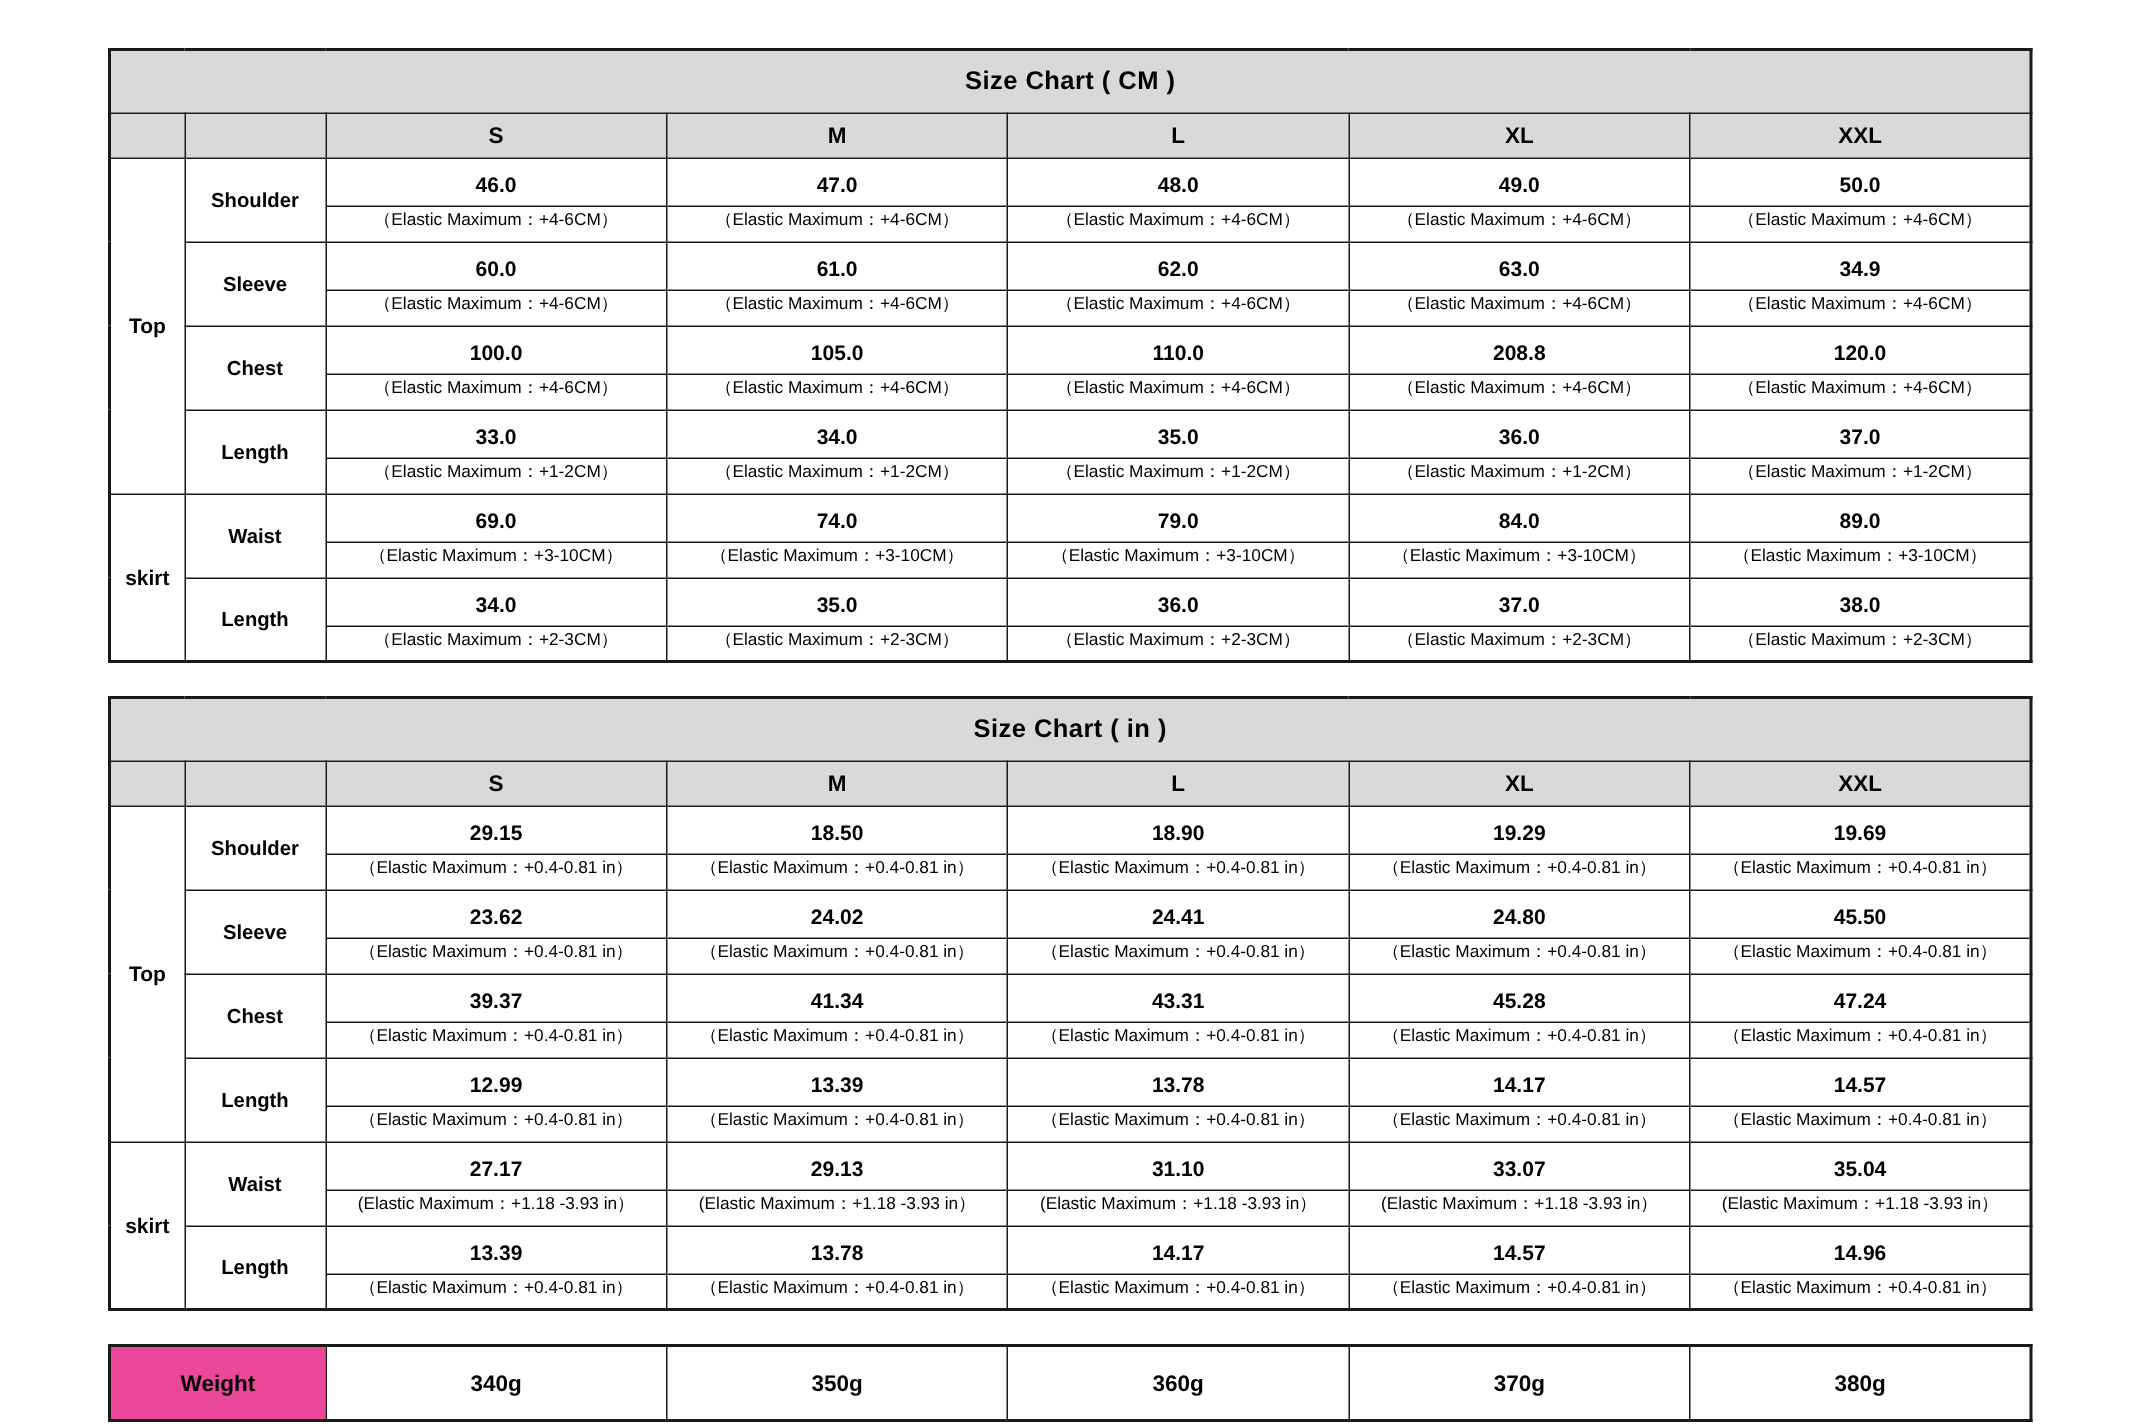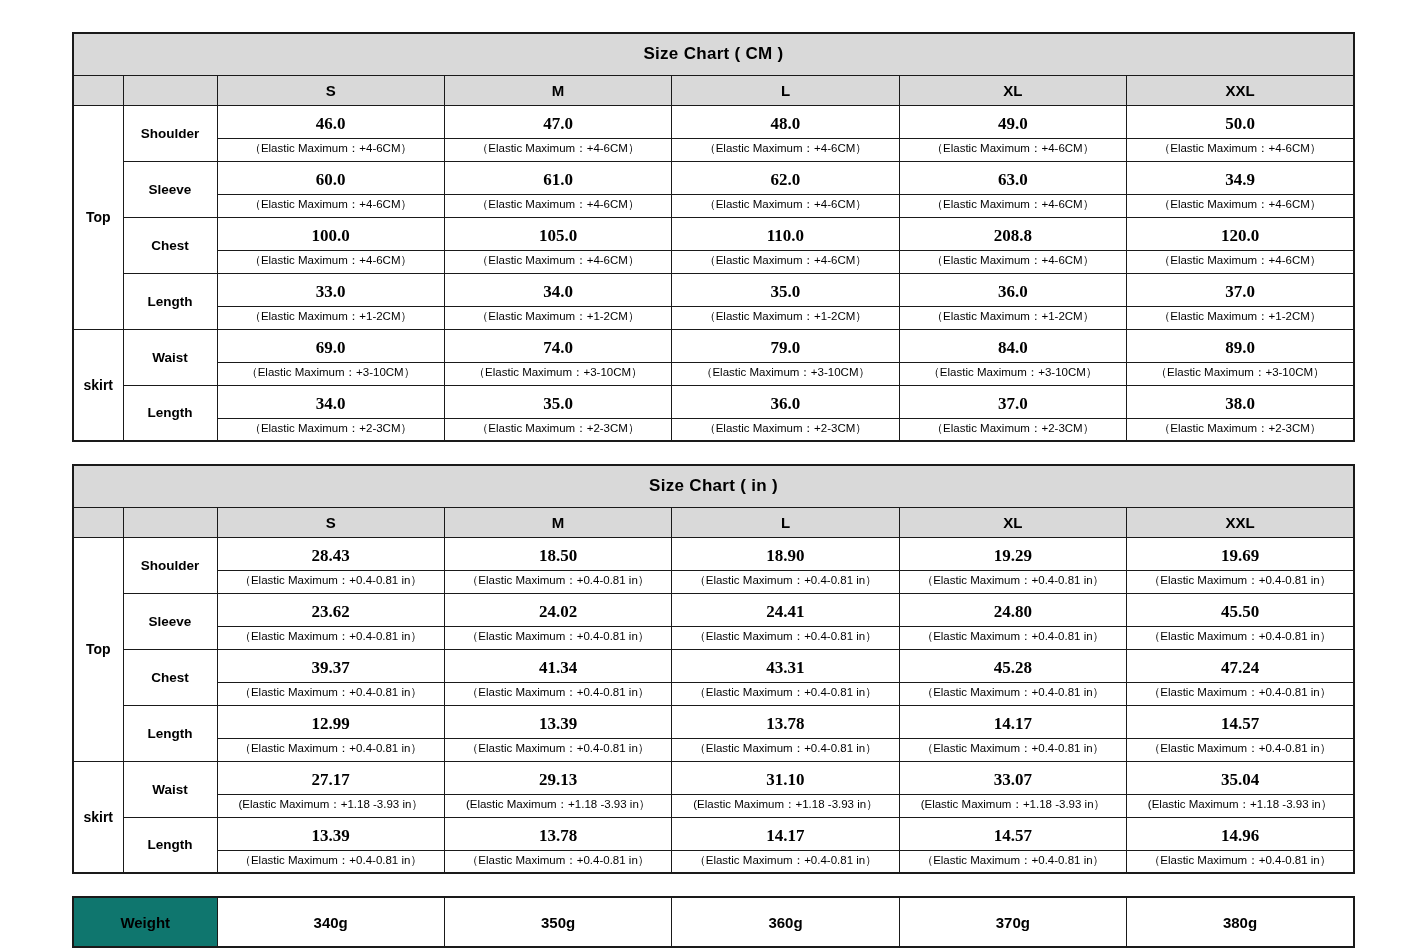--- a/index.html
+++ b/index.html
@@ -54,25 +54,24 @@
   .metric-cell {
     font-size: 13.5px;
     font-weight: bold;
     width: 94px;
   }
   .val-cell {
     padding: 0;
     height: 56px;
   }
   .val-num {
-    font-size: 17px;
+    font-size: 14px;
     font-weight: bold;
     padding: 8px 0 5px 0;
     line-height: 1.1;
-    font-family: Liberation Serif, serif;
   }
   .val-note {
     font-size: 11.5px;
     border-top: 1px solid #1a1a1a;
     padding: 3px 0 3px 0;
     line-height: 1.2;
     white-space: nowrap;
   }
   .spacer { height: 22px; }
   table.weight {
@@ -82,21 +81,21 @@
     border: 2px solid #1a1a1a;
   }
   table.weight td {
     border: 1px solid #1a1a1a;
     text-align: center;
     vertical-align: middle;
     color: #000000;
     height: 50px;
   }
   .weight-label {
-    background: #0f766e;
+    background: #ec4899;
     font-size: 15px;
     font-weight: bold;
     width: 144px;
   }
   .weight-val {
     font-size: 15px;
     font-weight: bold;
     margin-left: 17px;
   }
   .col-metric { width: 94px; }
@@ -298,21 +297,21 @@
         <td class="size-head">M</td>
         <td class="size-head">L</td>
         <td class="size-head">XL</td>
         <td class="size-head">XXL</td>
       </tr>
 
       <tr>
         <td class="group-cell" rowspan="4">Top</td>
         <td class="metric-cell">Shoulder</td>
         <td class="val-cell">
-          <div class="val-num">28.43</div>
+          <div class="val-num">29.15</div>
           <div class="val-note">（Elastic Maximum：+0.4-0.81 in）</div>
         </td>
         <td class="val-cell">
           <div class="val-num">18.50</div>
           <div class="val-note">（Elastic Maximum：+0.4-0.81 in）</div>
         </td>
         <td class="val-cell">
           <div class="val-num">18.90</div>
           <div class="val-note">（Elastic Maximum：+0.4-0.81 in）</div>
         </td>

